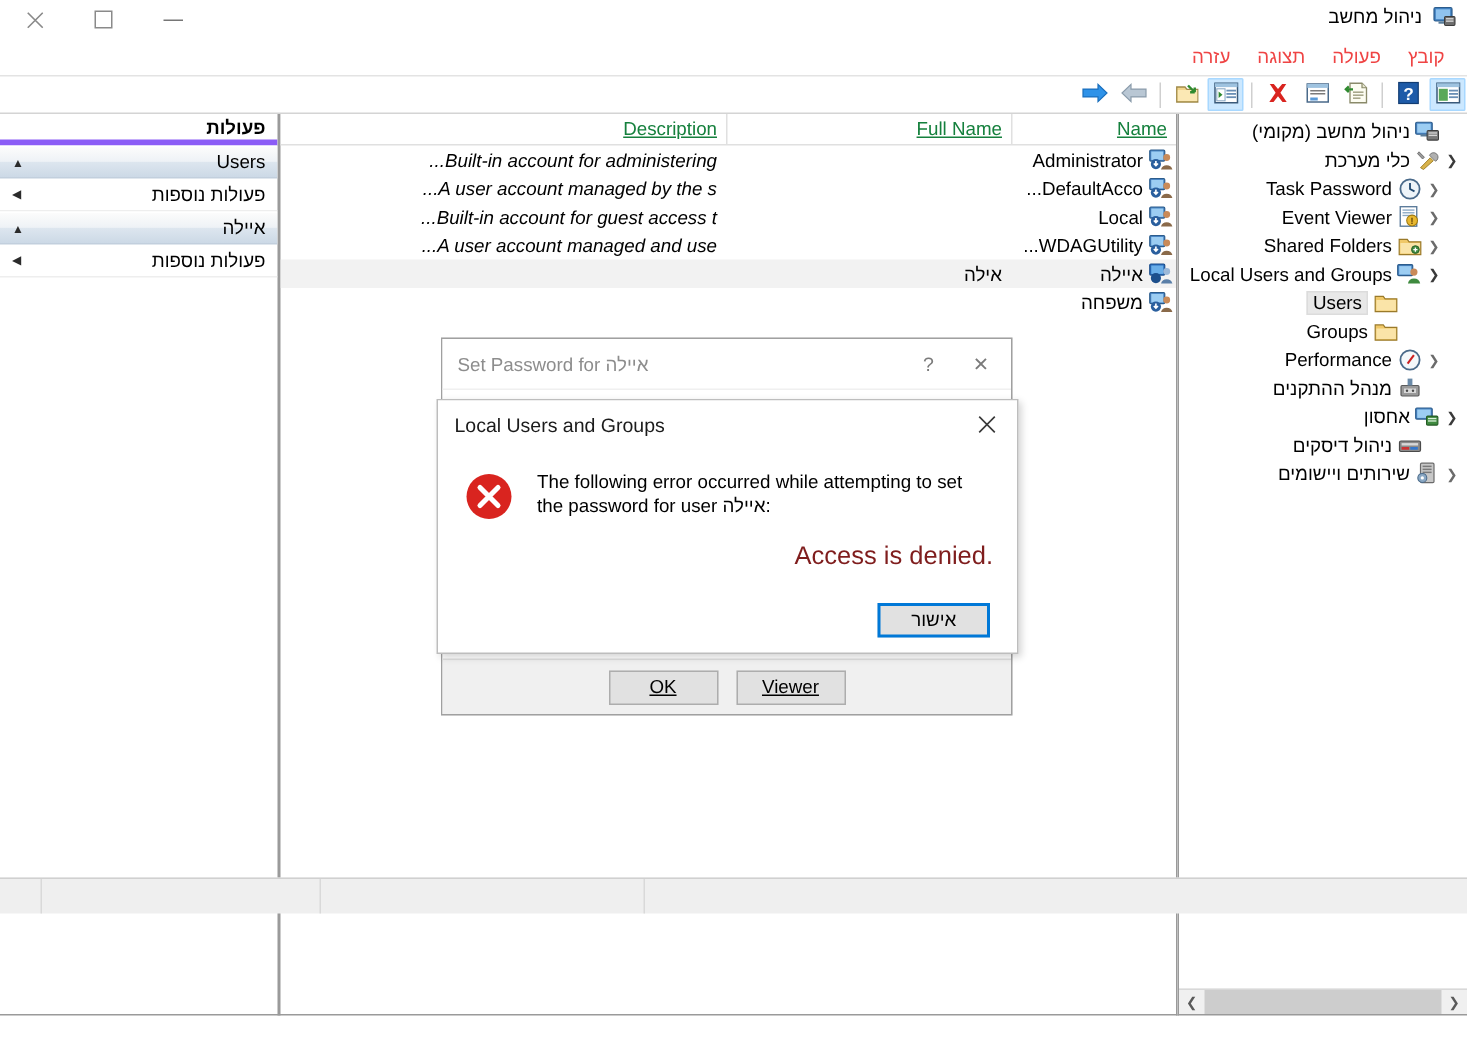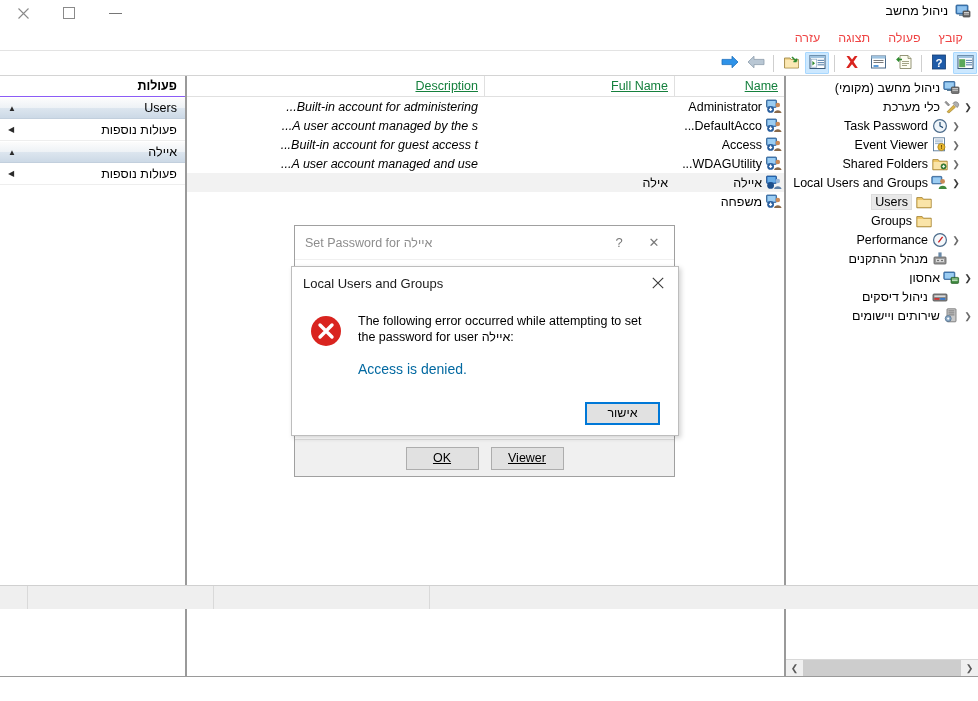--- a/index.html
+++ b/index.html
@@ -189,21 +189,21 @@
     background: #ffffff;
     border: 1px solid #9a9a9a;
     border-top: none; border-left: none;
     direction: rtl;
     overflow: hidden;
   }
   .actions-title {
     height: 21px; display: flex; align-items: center;
     justify-content: flex-start; padding: 0 8px;
     font-size: 12.5px; font-weight: bold; color: #000;
-    border-bottom: 1px solid #8b5cf6;
+    border-bottom: 4px solid #8b5cf6;
   }
   .act-group-header {
     height: 22px; display: flex; align-items: center;
     background: linear-gradient(to bottom, #fcfcfc 0%, #eef2f6 48%, #dde6ef 50%, #ccd9e6 100%);
     border-top: 1px solid #ffffff;
     border-bottom: 1px solid #c2cfdd;
     padding: 0 8px; font-size: 12.5px; color: #000;
     cursor: default;
   }
   .act-group-header .ag-label { flex: 1 1 auto; }
@@ -300,21 +300,21 @@
   .edlg-content {
     display: flex; padding: 14px 16px 0 18px;
   }
   .edlg-icon { flex: 0 0 34px; padding-top: 2px; }
   .edlg-texts { flex: 1 1 auto; padding-left: 14px; }
   .edlg-msg {
     font-size: 12.5px; color: #000; line-height: 16px;
     max-width: 300px;
   }
   .edlg-msg2 {
-    font-size: 14px; color: #0369a1; margin-top: 16px;
+    font-size: 17px; color: #7f1d1d; margin-top: 16px; text-align: right;
   }
   .edlg-footer {
     position: absolute; left: 0; bottom: 0; width: 100%;
     height: 44px; display: flex; align-items: center;
     justify-content: flex-end; padding-right: 18px;
   }
   .btn-default {
     min-width: 75px; height: 23px;
     background: #e1e1e1; border: 2px solid #0078d7;
     font-size: 12.5px; color: #000;
@@ -691,21 +691,21 @@
             <span class="lr-icon">
               <svg width="16" height="15" viewBox="0 0 16 15">
                 <rect x="0.5" y="1" width="10" height="7.4" rx="0.8" fill="#4a86c5" stroke="#2c5c8c" stroke-width="0.8"></rect>
                 <rect x="1.5" y="2" width="8" height="5.6" fill="#9ccdf2"></rect>
                 <circle cx="11.8" cy="6" r="2.3" fill="#c98a58"></circle>
                 <path d="M8 14 a4 4 0 0 1 7.6 0 z" fill="#8a6a4a"></path>
                 <circle cx="4.6" cy="10.4" r="3.4" fill="#2a5f9e"></circle>
                 <path d="M4.6 8.4 v2.6 M3.2 10 L4.6 11.4 L6 10" stroke="#ffffff" stroke-width="1.1" fill="none"></path>
               </svg>
             </span>
-            <span class="lr-name-text">Access</span>
+            <span class="lr-name-text">Local</span>
           </div>
           <div class="lr-full"></div>
           <div class="lr-desc">Built-in account for guest access t...</div>
         </div>
 
         <div class="list-row">
           <div class="lr-name">
             <span class="lr-icon">
               <svg width="16" height="15" viewBox="0 0 16 15">
                 <rect x="0.5" y="1" width="10" height="7.4" rx="0.8" fill="#4a86c5" stroke="#2c5c8c" stroke-width="0.8"></rect>

